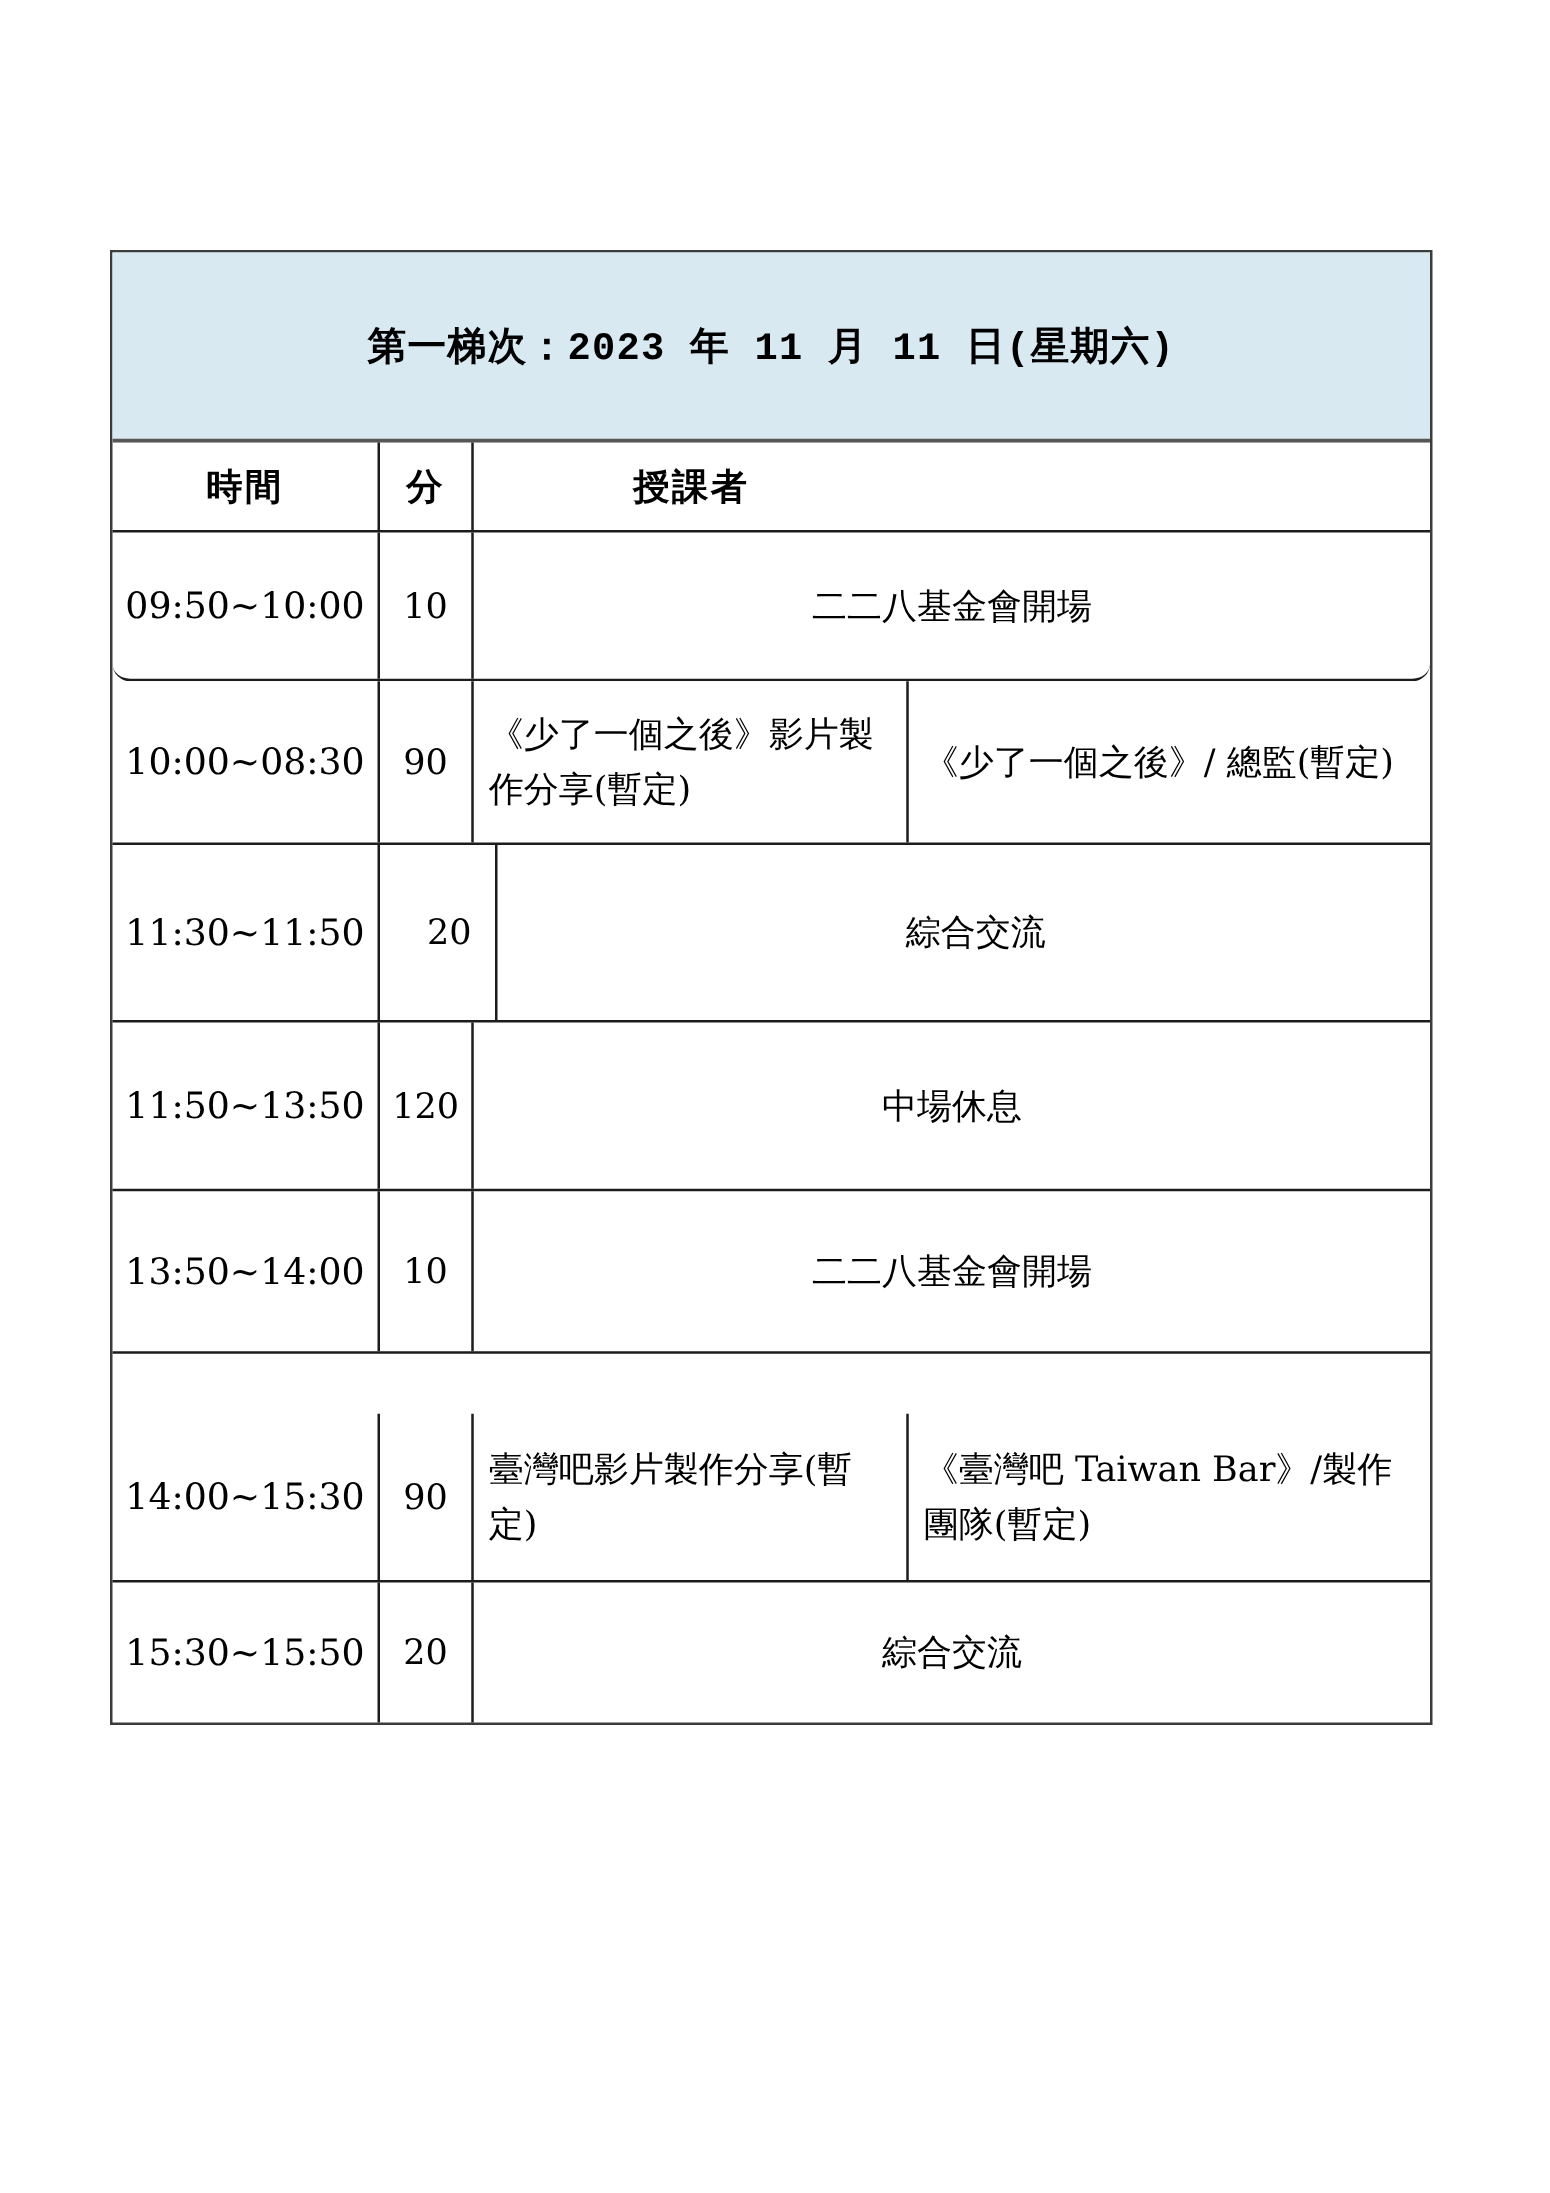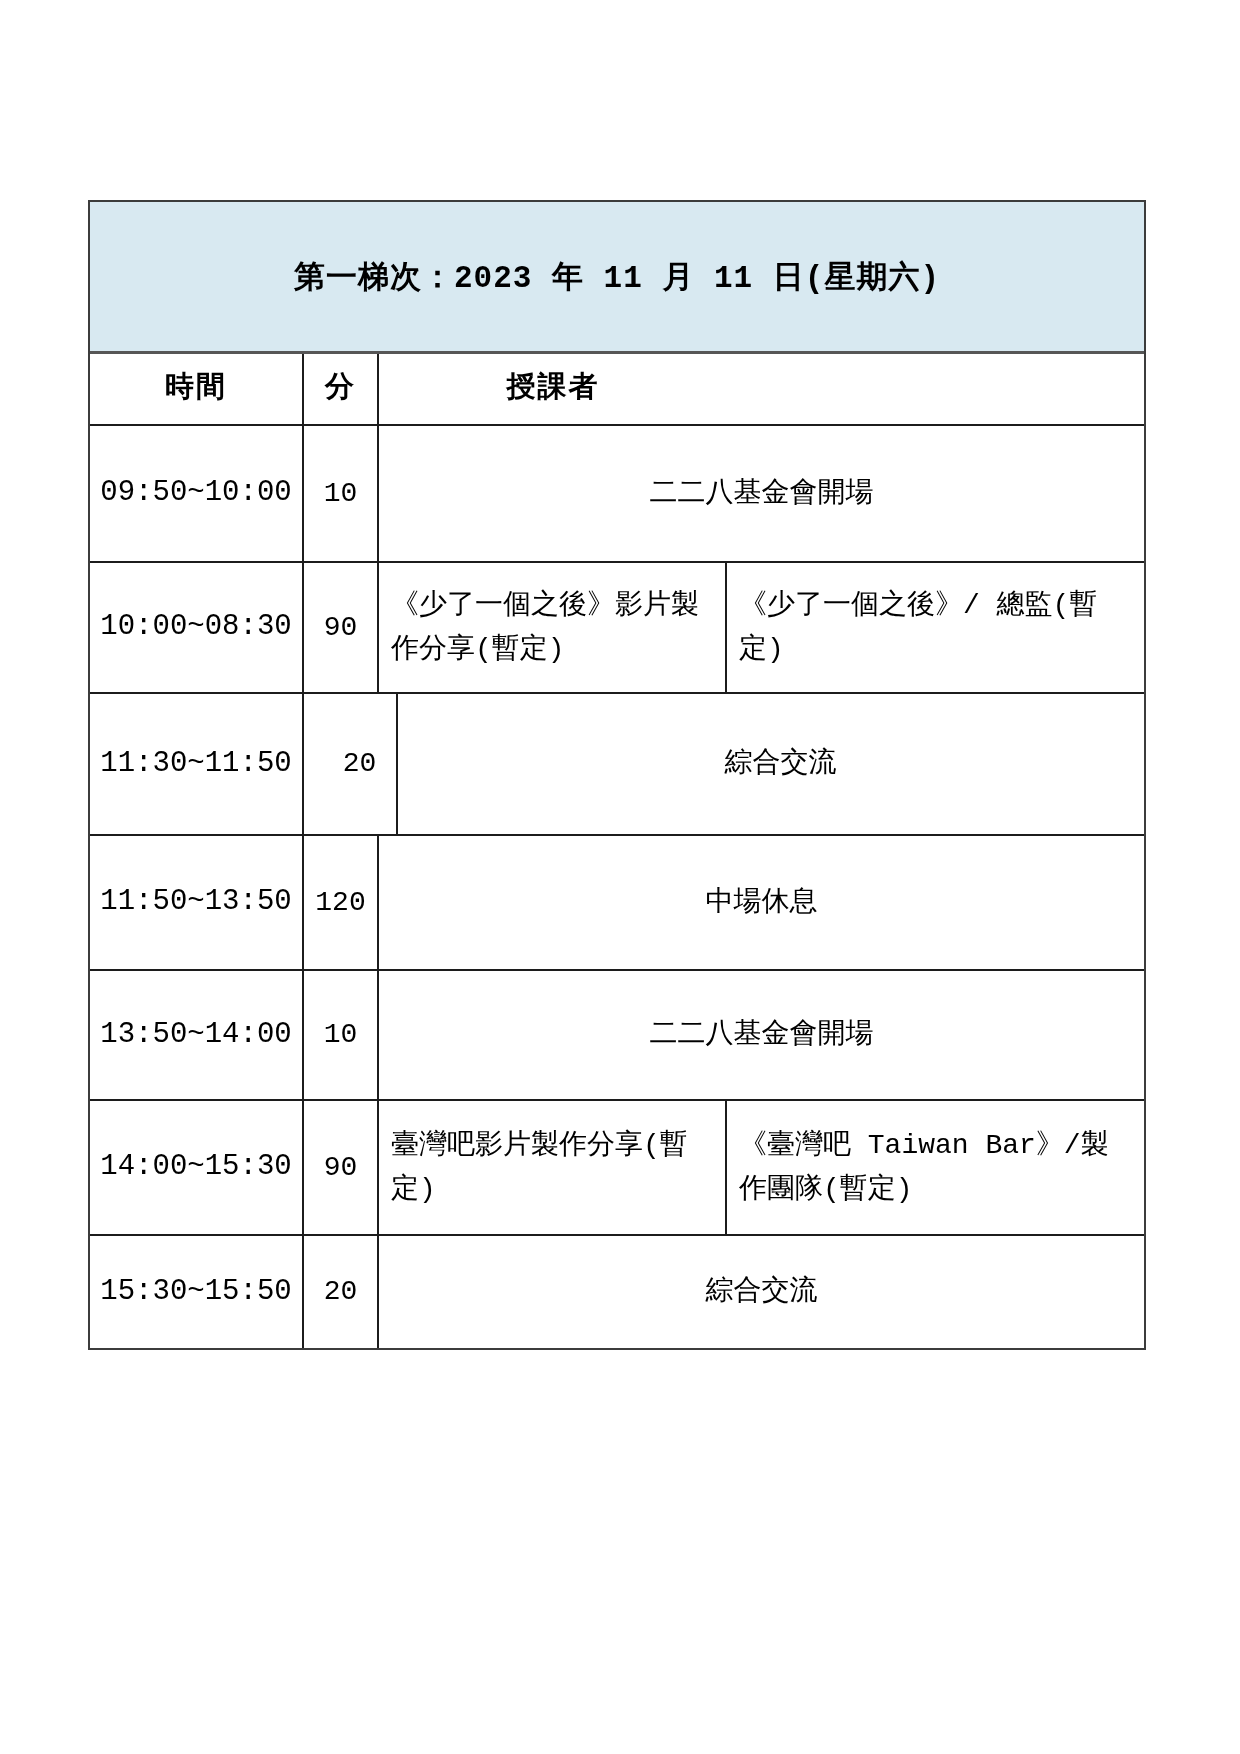--- a/index.html
+++ b/index.html
@@ -39,38 +39,37 @@
   }
   .grid-row:last-child { border-bottom:none; }
   .cell {
     display:flex;
     align-items:center;
     justify-content:center;
     border-right:2px solid #1c1c1c;
     font-size:28px;
     line-height:1.55;
     padding:6px 16px;
-    font-family:Liberation Mono, monospace;
   }
   .cell:last-child { border-right:none; }
   .header-row { height:72px; }
   .header-row .cell { font-weight:bold; font-size:29px; letter-spacing:2px; }
   .cell.left {
     justify-content:flex-start;
     text-align:left;
     padding-left:12px;
     padding-right:10px;
   }
   .cell.time { font-size:29px; letter-spacing:0; white-space:nowrap; }
-  .r1 { height:137px; }
+  .r1 { height:119px;border-radius:14px; }
   .r2 { height:131px; }
   .r3 { height:142px;gap:19px; }
   .r4 { height:135px; }
   .r5 { height:130px; }
-  .r6 { height:135px; }
+  .r6 { height:135px;margin-top:48px; }
   .r7 { height:112px; }
 </style>
 </head>
 <body>
 
 <div class="schedule">
 
   <div class="title-bar">第一梯次：2023 年 11 月 11 日(星期六)</div>
 
   <div class="grid-row header-row">

